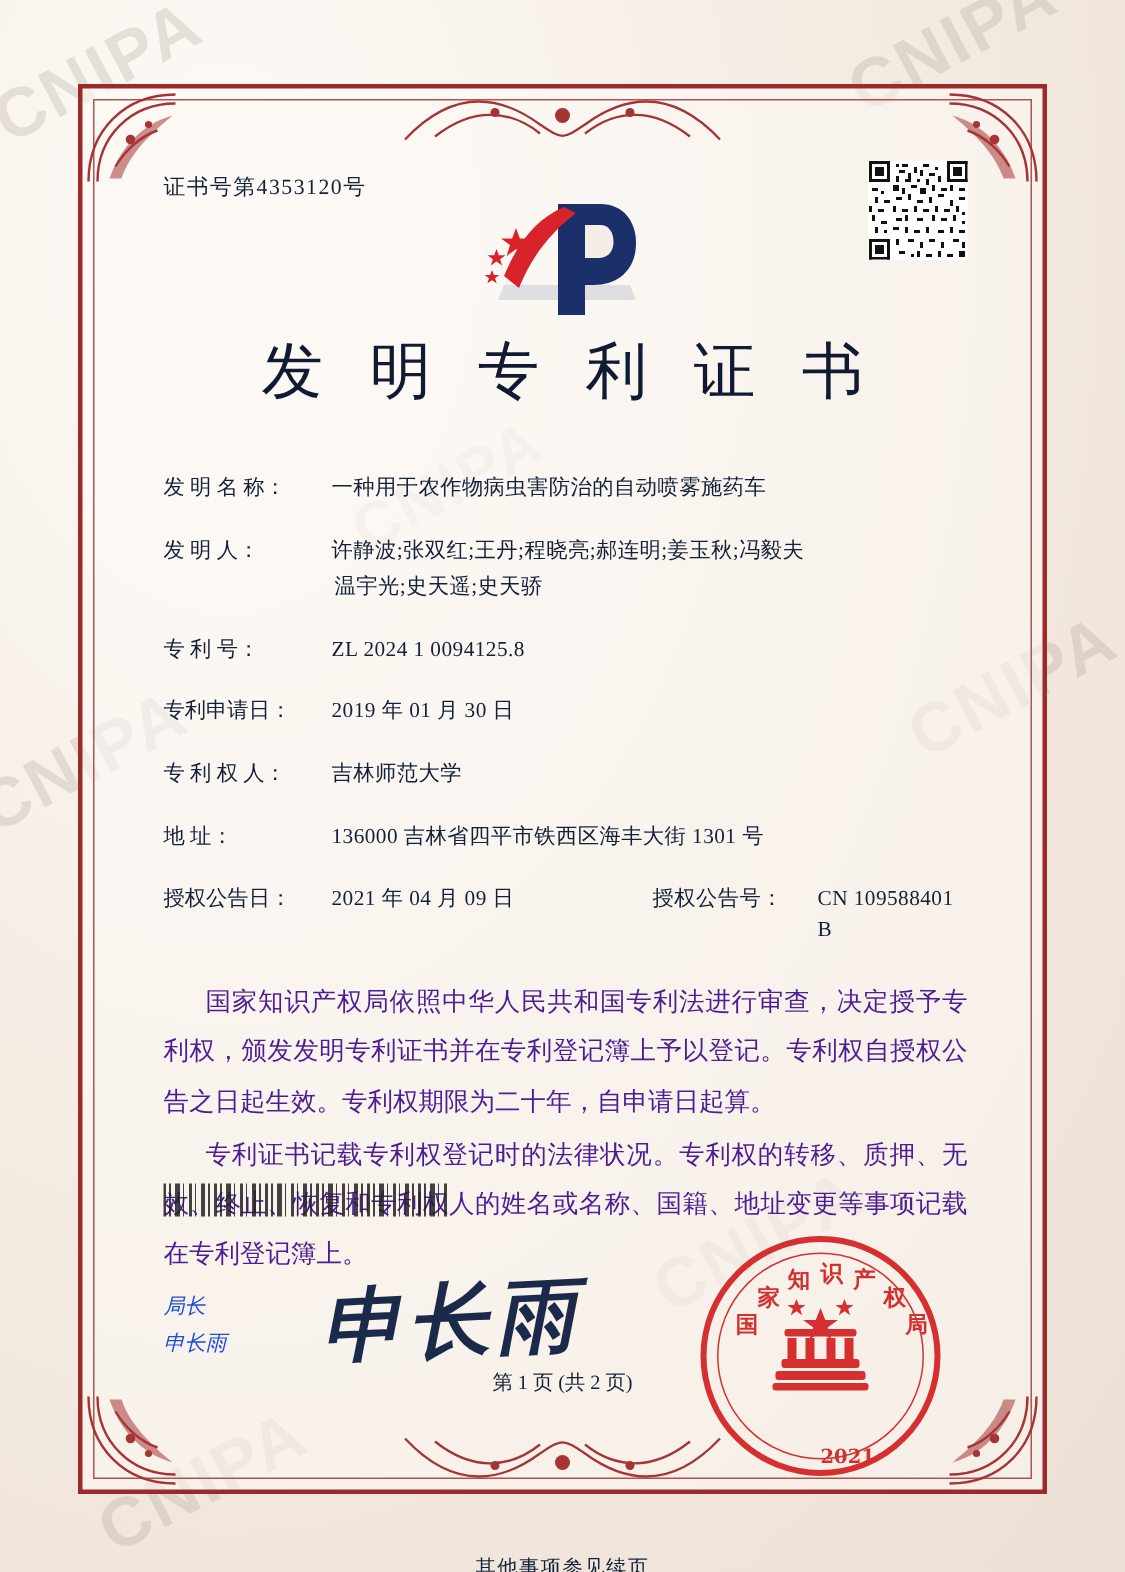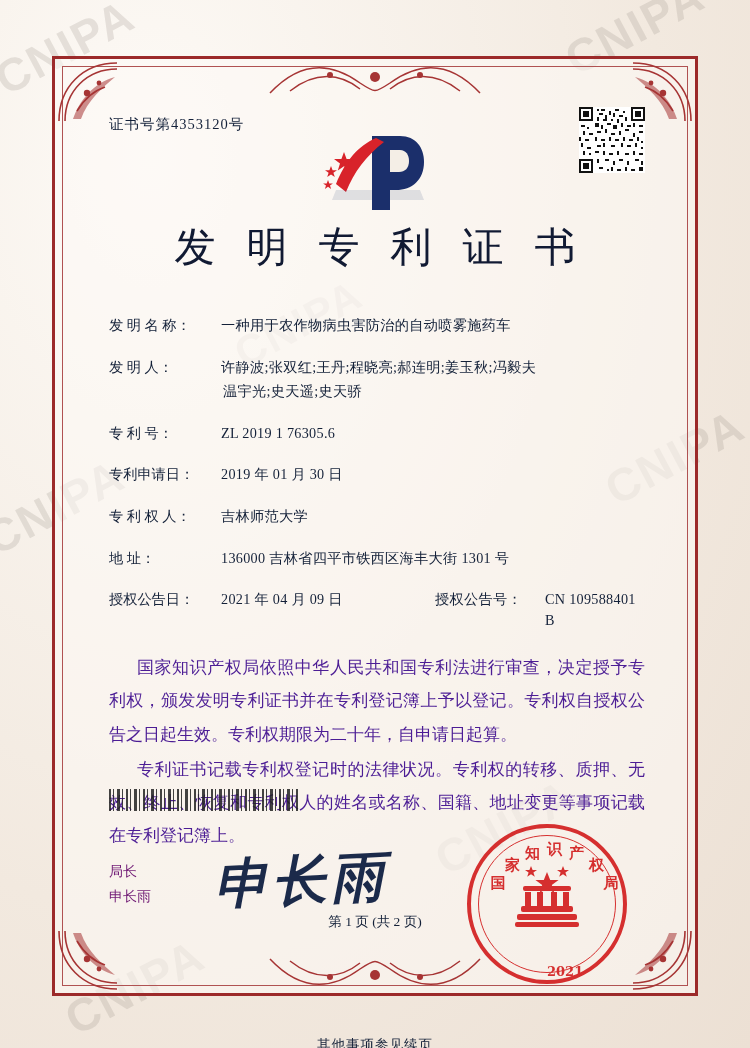--- a/index.html
+++ b/index.html
@@ -114,21 +114,21 @@
       repeating-linear-gradient(90deg,
         #222 0px,#222 2px, transparent 2px, transparent 4px,
         #222 4px,#222 5px, transparent 5px, transparent 8px,
         #222 8px,#222 11px, transparent 11px, transparent 13px,
         #222 13px,#222 14px, transparent 14px, transparent 17px);
     opacity:.85;
   }
 
   
   .sign-block{position:absolute;left:14px;top:770px;width:100%;}
-  .sign-label{font-size:14px;color:#701a75;line-height:1.8;}
+  .sign-label{font-size:14px;color:#1d4ed8;line-height:1.8;font-style:italic;}
   .sign-script{
     position:absolute;left:105px;top:-14px;
     font-size:54px;color:#1b2a4a;
     font-family:"DejaVu Serif", serif;
     font-style:italic;font-weight:700;
     letter-spacing:4px;
     transform:rotate(-3deg);
   }
 
   
@@ -369,21 +369,21 @@
       <div class="row">
         <div class="label">发 明 人：</div>
         <div class="val">
           <span>许静波;张双红;王丹;程晓亮;郝连明;姜玉秋;冯毅夫</span>
           <span class="second-line">温宇光;史天遥;史天骄</span>
         </div>
       </div>
 
       <div class="row">
         <div class="label">专 利 号：</div>
-        <div class="val">ZL 2019 1 76305.6</div>
+        <div class="val">ZL 2024 1 0094125.8</div>
       </div>
 
       <div class="row">
         <div class="label">专利申请日：</div>
         <div class="val">2019 年 01 月 30 日</div>
       </div>
 
       <div class="row">
         <div class="label">专 利 权 人：</div>
         <div class="val">吉林师范大学</div>

